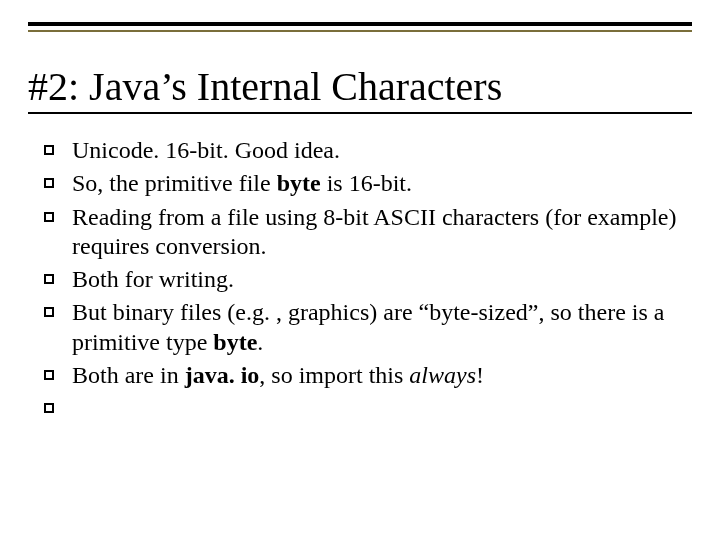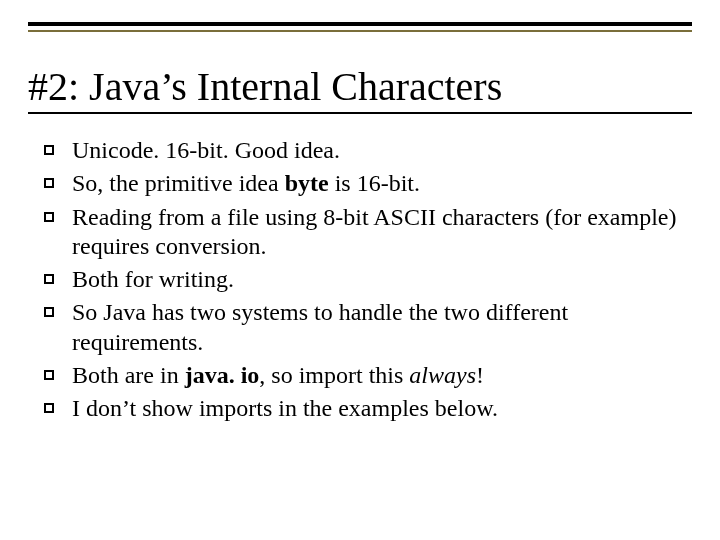--- a/index.html
+++ b/index.html
@@ -70,20 +70,20 @@
 
 <div class="slide">
   <div class="top-rule-1"></div>
   <div class="top-rule-2"></div>
 
   <div class="title">#2: Java’s Internal Characters</div>
   <div class="title-underline"></div>
 
   <ul class="slide-list">
       <li><span class="bullet"></span><span><span>Unicode. 16-bit. Good idea.</span></span></li>
-      <li><span class="bullet"></span><span><span>So, the primitive idea </span><span class="b">byte</span><span> is 16-bit.</span></span></li>
+      <li><span class="bullet"></span><span><span>So, the primitive file </span><span class="b">byte</span><span> is 16-bit.</span></span></li>
       <li><span class="bullet"></span><span><span>Reading from a file using 8-bit ASCII characters (for example) requires conversion.</span></span></li>
       <li><span class="bullet"></span><span><span>Both for writing.</span></span></li>
-      <li><span class="bullet"></span><span><span>So Java has two systems to handle the two different requirements.</span></span></li>
+      <li><span class="bullet"></span><span><span>But binary files (e.g. , graphics) are “byte-sized”, so there is a primitive type </span><span class="b">byte</span><span>.</span></span></li>
       <li><span class="bullet"></span><span><span>Both are in </span><span class="b">java. io</span><span>, so import this </span><span class="i">always</span><span>!</span></span></li>
-      <li><span class="bullet"></span><span><span>I don’t show imports in the examples below.</span></span></li>
+      <li><span class="bullet"></span></li>
     </ul>
 </div>
 
 </body></html>

